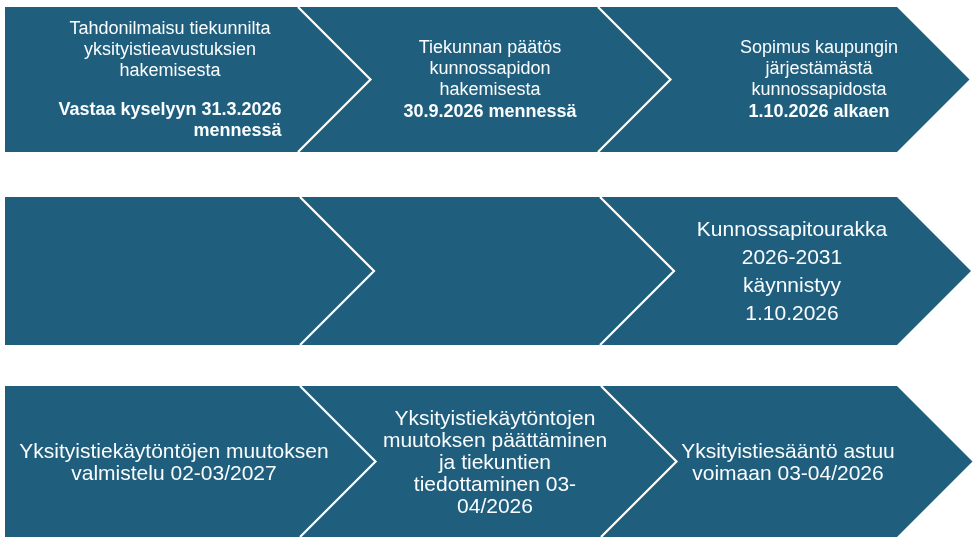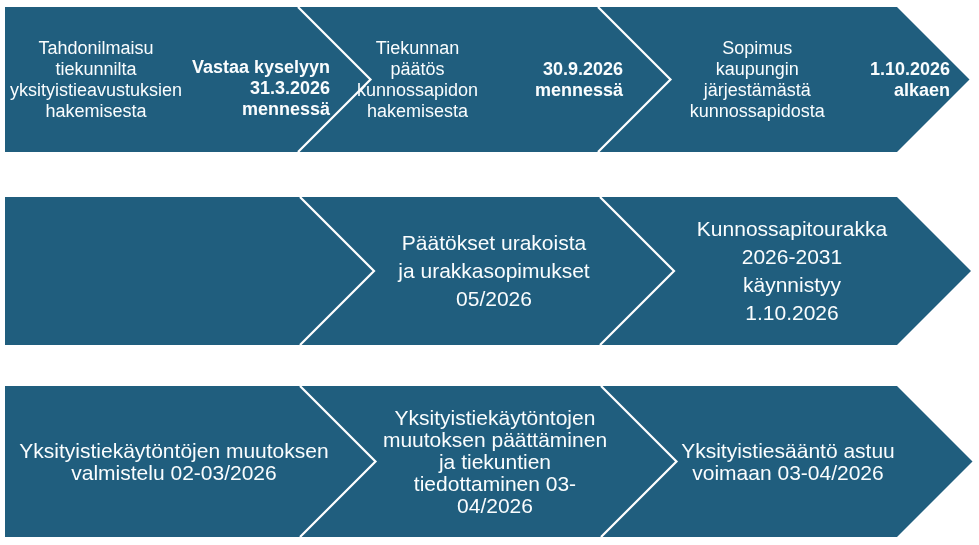--- a/index.html
+++ b/index.html
@@ -9,21 +9,21 @@
     background: #ffffff;
     font-family: "Liberation Sans", sans-serif;
     overflow: hidden;
   }
   .row { position: absolute; left: 0; width: 979px; }
   .row svg { position: absolute; left: 0; top: 0; display: block; }
   .band { fill: #205e7e; stroke: none; }
   .sep { fill: none; stroke: #ffffff; stroke-width: 2.2; }
   .step {
     position: absolute; top: 0; height: 100%;
-    display: flex; flex-direction: row;
+    display: flex; flex-direction: column;
     justify-content: center; align-items: center;
     text-align: center;
     color: #fafdfe;
     white-space: pre-line;
   }
   .row-1 .step { font-size: 18px; line-height: 21px; }
   .row-2 .step { font-size: 21px; line-height: 28px; }
   .row-3 .step { font-size: 21px; line-height: 22px; }
   .bold { font-weight: bold; text-align: right; }
   .gap-lg { margin-top: 18px; }
@@ -60,42 +60,37 @@
       <div class="bold gap-sm">1.10.2026 alkaen</div>
     </div>
   </div>
 
   <div class="row row-2" style="top:197px;height:148px">
     <svg width="979" height="148" viewBox="0 0 979 148">
       <polygon class="band" points="5,0 897,0 971,74 897,148 5,148"></polygon>
       <polyline class="sep" points="300,0 374,74 300,148"></polyline>
       <polyline class="sep" points="600,0 674,74 600,148"></polyline>
     </svg>
-    <div class="step" style="left:355px;width:278px">
-      <div>Päätökset urakoista
-ja urakkasopimukset
-05/2026</div>
-    </div>
     <div class="step" style="left:662px;width:260px">
       <div>Kunnossapitourakka
 2026-2031
 käynnistyy
 1.10.2026</div>
     </div>
   </div>
 
   <div class="row row-3" style="top:386px;height:151px">
     <svg width="979" height="151" viewBox="0 0 979 151">
       <polygon class="band" points="5,0 897,0 972.5,75.5 897,151 5,151"></polygon>
       <polyline class="sep" points="300,0 375.5,75.5 300,151"></polyline>
       <polyline class="sep" points="601,0 676.5,75.5 601,151"></polyline>
     </svg>
     <div class="step" style="left:13px;width:322px">
       <div>Yksityistiekäytöntöjen muutoksen
-valmistelu 02-03/2026</div>
+valmistelu 02-03/2027</div>
     </div>
     <div class="step" style="left:364px;width:262px">
       <div>Yksityistiekäytöntojen
 muutoksen päättäminen
 ja tiekuntien
 tiedottaminen 03-
 04/2026</div>
     </div>
     <div class="step" style="left:657px;width:262px">
       <div>Yksityistiesääntö astuu

